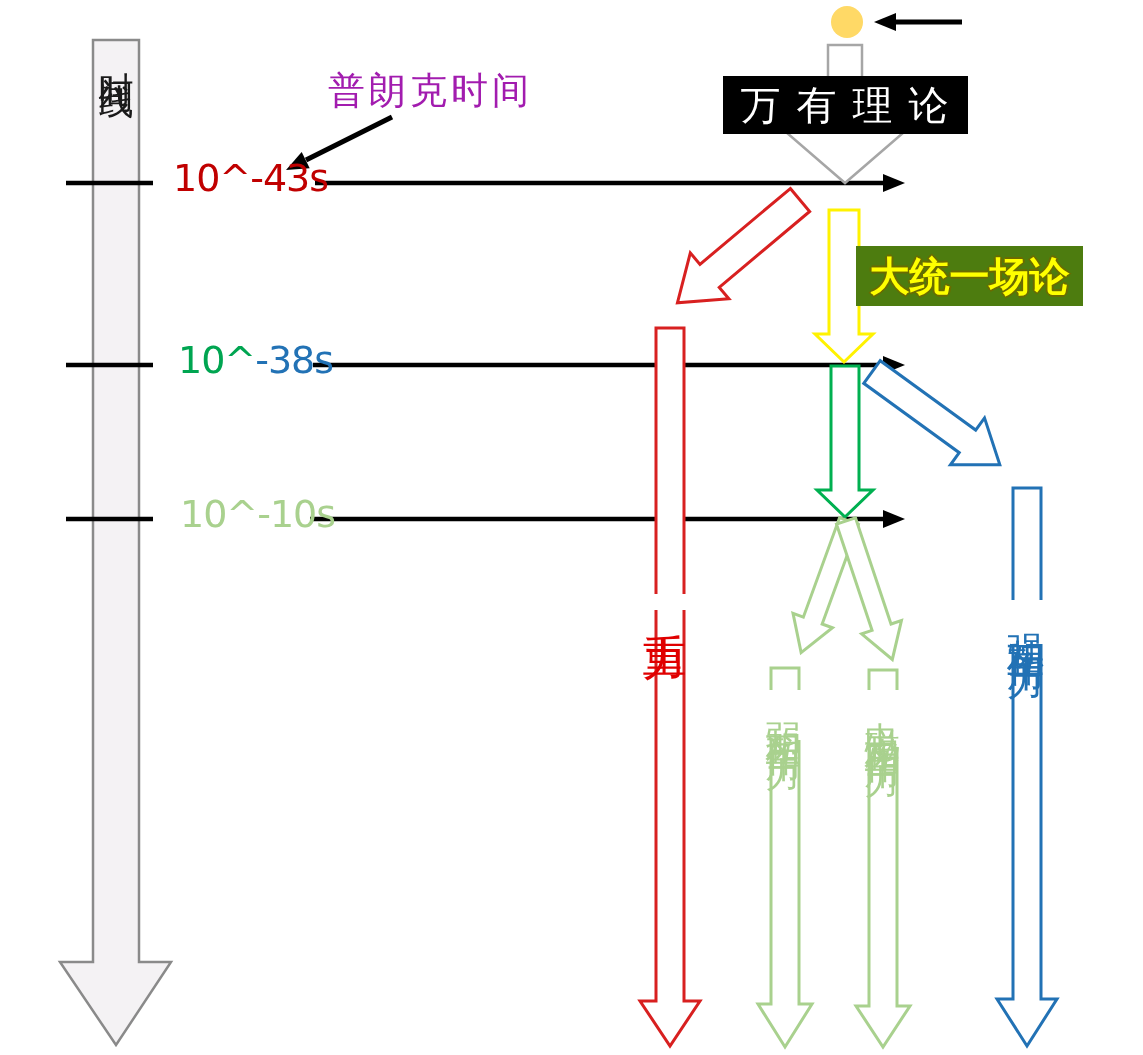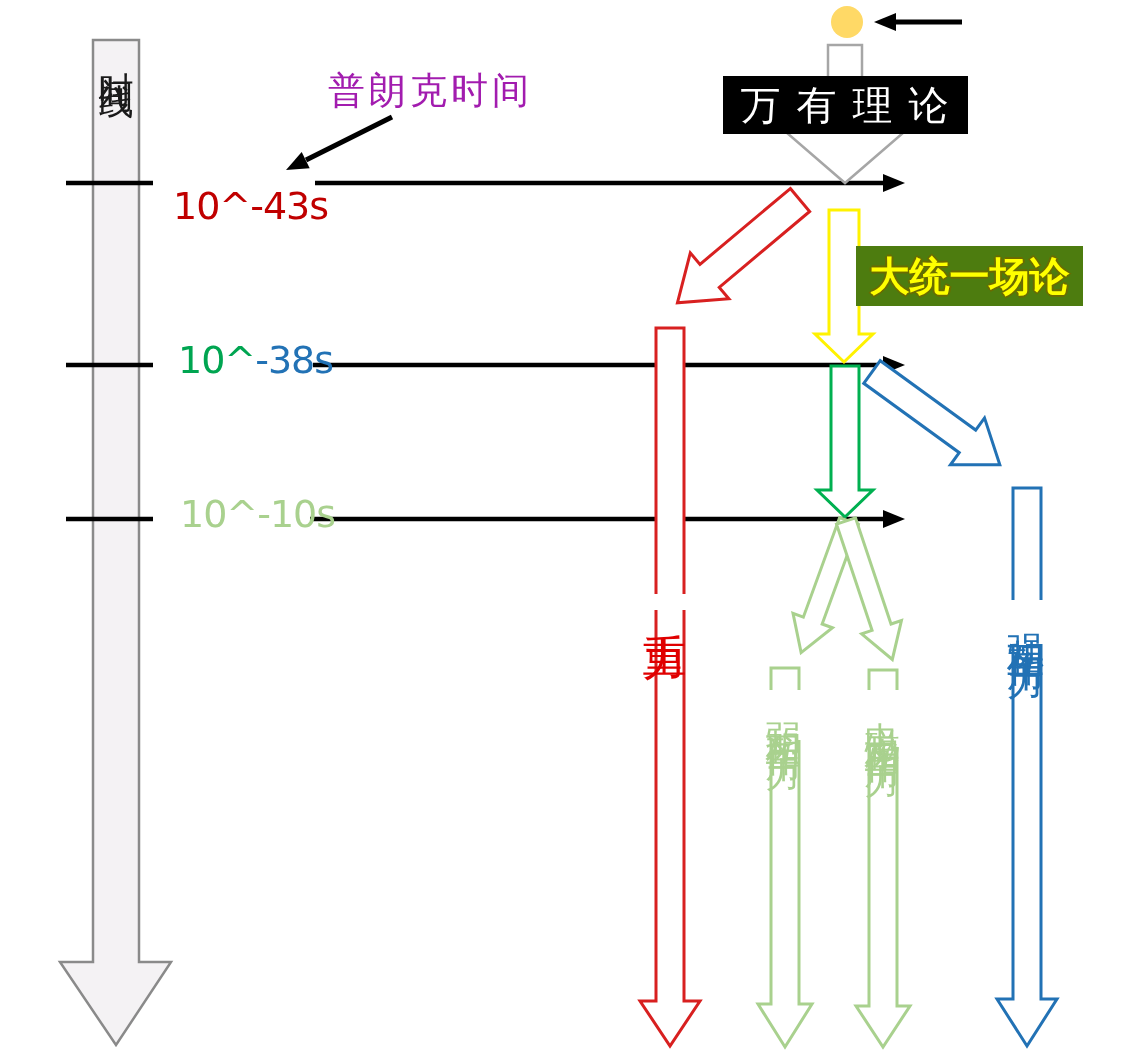--- a/index.html
+++ b/index.html
@@ -5,21 +5,21 @@
   html,body{margin:0;padding:0;background:#fff;}
   .canvas{position:relative;width:1143px;height:1055px;background:#fff;overflow:hidden;
           font-family:"DejaVu Serif", serif;}
   .canvas svg{position:absolute;left:0;top:0;}
   .txt{position:absolute;white-space:nowrap;}
   .vtxt{position:absolute;writing-mode:vertical-rl;text-orientation:upright;white-space:nowrap;
         text-align:center;}
   .mask{background:#fff;}
   .marker{font-family:"DejaVu Sans", sans-serif;font-size:38px;letter-spacing:-1px;}
   .bar-label{left:95px;top:44px;width:44px;font-size:35px;letter-spacing:6px;color:#1a1a1a;}
-  .m1{left:173px;top:156px;margin-top:28px;}
+  .m1{left:173px;top:156px;}
   .m2{left:178px;top:338px;}
   .m3{left:180px;top:492px;}
   .planck{left:328px;top:66px;font-size:37px;letter-spacing:4px;color:#a21caf;}
   .singularity{left:966px;top:2px;font-size:35px;color:#111;}
   .toe-box{position:absolute;left:723px;top:60px;width:245px;height:58px;background:#000;
            display:flex;align-items:center;justify-content:center;margin-top:16px;}
   .toe-box span{color:#fff;font-size:40px;letter-spacing:16px;padding-left:14px;
                 font-family:"DejaVu Sans", sans-serif;}
   .gut-box{position:absolute;left:856px;top:246px;width:227px;height:60px;background:#4d7c0f;
            display:flex;align-items:center;justify-content:center;}

